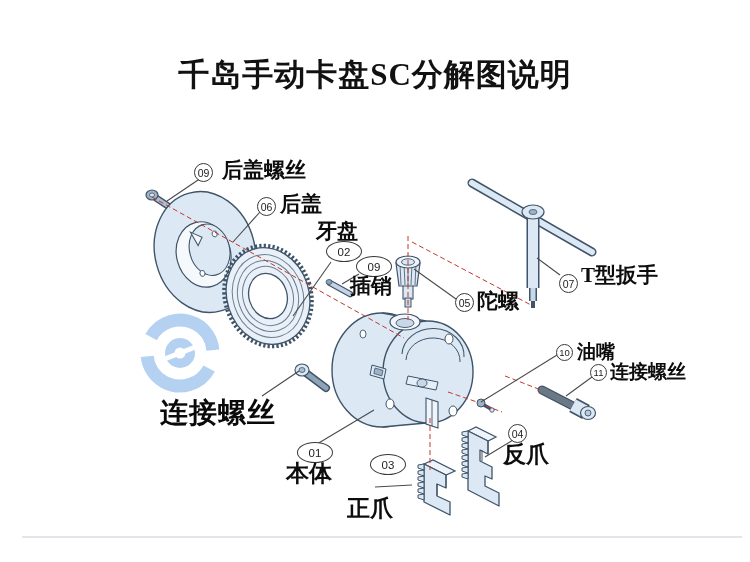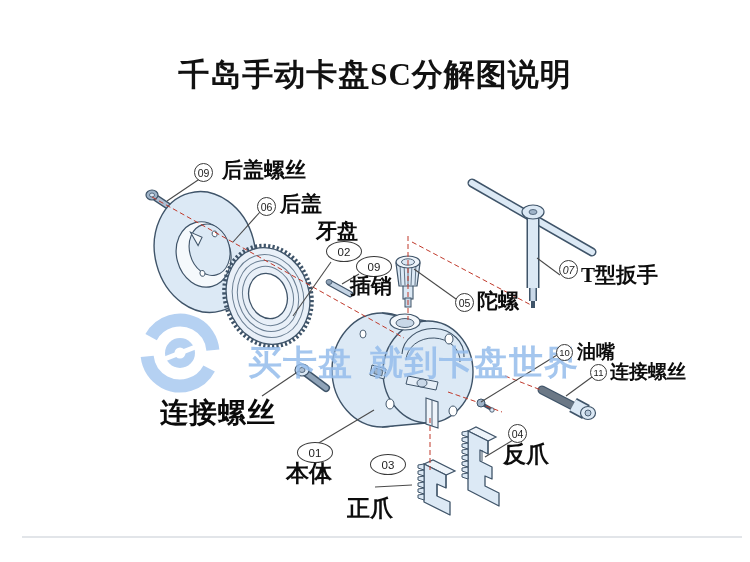--- a/index.html
+++ b/index.html
@@ -195,44 +195,40 @@
 
   <svg id="wm-logo" width="92" height="104" viewBox="0 0 92 104" style="left:134px;top:301px;">
     <g transform="rotate(28 46 52)">
       <circle cx="46" cy="52" r="33" fill="none" stroke="#a9c9f0" stroke-width="13" stroke-dasharray="84 20 84 20"></circle>
     </g>
     <circle cx="46" cy="52" r="15" fill="#a9c9f0"></circle>
     <line x1="28" y1="59" x2="64" y2="45" stroke="#ffffff" stroke-width="5"></line>
     <circle cx="46" cy="52" r="5.5" fill="#ffffff"></circle>
   </svg>
 
-  <div class="wm wm-row" style="left:248px;top:346px;font-size:34px;gap:16px;">
-    <span>买卡盘</span>
-    <span>就到卡盘世界</span>
-  </div>
 
   <div id="page-title">千岛手动卡盘SC分解图说明</div>
   <div id="big-label">连接螺丝</div>
 
   <span class="circ c-md" style="left:194px;top:163px;">09</span>
   <span class="plabel fs21" style="left:222px;top:160px;">后盖螺丝</span>
 
   <span class="circ c-md" style="left:257px;top:197px;">06</span>
   <span class="plabel fs21" style="left:280px;top:194px;">后盖</span>
 
   <span class="plabel fs21" style="left:316px;top:221px;">牙盘</span>
   <span class="circ c-lg" style="left:326px;top:241px;">02</span>
 
   <span class="circ c-lg" style="left:356px;top:256px;">09</span>
   <span class="plabel fs21" style="left:350px;top:276px;">插销</span>
 
   <span class="circ c-md" style="left:455px;top:293px;">05</span>
   <span class="plabel fs21" style="left:477px;top:291px;">陀螺</span>
 
-  <span class="circ c-md" style="left:559px;top:260px;font-style:italic;">07</span>
+  <span class="circ c-md" style="left:559px;top:274px;">07</span>
   <span class="plabel fs21" style="left:581px;top:265px;">T型扳手</span>
 
   <span class="circ c-sm" style="left:556px;top:344px;">10</span>
   <span class="plabel fs19" style="left:577px;top:342px;">油嘴</span>
 
   <span class="circ c-sm" style="left:590px;top:364px;">11</span>
   <span class="plabel fs19" style="left:610px;top:362px;">连接螺丝</span>
 
   <span class="circ c-lg" style="left:297px;top:442px;">01</span>
   <span class="plabel fs23" style="left:286px;top:462px;">本体</span>

